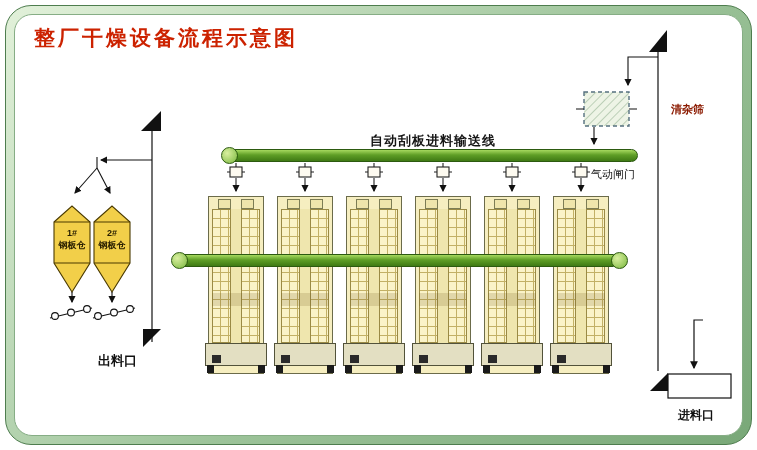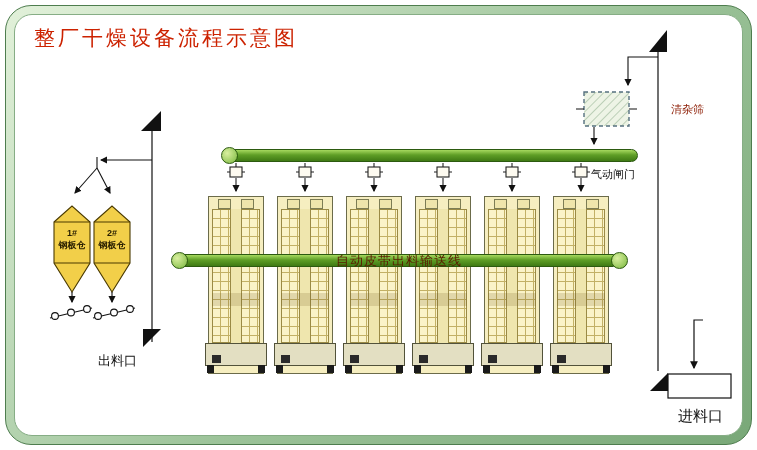--- a/index.html
+++ b/index.html
@@ -6,28 +6,28 @@
   body{width:757px;height:450px;position:relative;overflow:hidden;
        font-family:"Liberation Sans",sans-serif;}
   
   .frame{position:absolute;inset:5px;border-radius:26px;border:1px solid #4e7d4e;
          background:linear-gradient(135deg,#e2f1da,#9cc399 55%,#79a878);}
   .frame-inner{position:absolute;inset:8px;background:#ffffff;
          border:1px solid #86ad85;border-radius:18px;}
   .canvas{position:absolute;inset:0;}
 
   
-  .lbl{position:absolute;font-weight:normal;color:#111;white-space:nowrap;z-index:5;}
+  .lbl{position:absolute;font-weight:bold;color:#111;white-space:nowrap;z-index:5;}
   #title{left:34px;top:24px;font-size:21px;letter-spacing:3px;color:#cc2200;}
   #lbl-top{left:433px;top:132px;transform:translateX(-50%);font-size:13px;letter-spacing:1px;color:#151515;}
   #lbl-mid{left:399px;top:252px;transform:translateX(-50%);font-size:13px;letter-spacing:1px;color:#5a1d00;}
   #lbl-gate{left:591px;top:167px;font-size:11px;font-weight:normal;}
   #lbl-sieve{left:633px;top:102px;font-size:11px;color:#8b1a00;margin-left:38px;}
   #lbl-out{left:98px;top:352px;font-size:13px;}
-  #lbl-in{left:678px;top:407px;font-size:15px;}
+  #lbl-in{left:678px;top:407px;font-size:12px;}
   .binlbl{position:absolute;font-size:9px;font-weight:bold;color:#2a2000;
           transform:translateX(-50%);z-index:5;text-align:center;line-height:1.1;white-space:nowrap;}
   #bin1-num{left:72px;top:229px}#bin1-name{left:72px;top:241px}
   #bin2-num{left:112px;top:229px}#bin2-name{left:112px;top:241px}
 
   
   .conveyor{position:absolute;height:13px;border:1px solid #2c5a10;border-radius:7px;
             background:linear-gradient(to bottom,#a6d95e,#5f9e26 45%,#3f7a14);z-index:3;box-sizing:border-box;}
   #conv-top{left:228px;top:149px;width:410px;}
   #conv-mid{left:178px;top:254px;width:442px;}
@@ -236,21 +236,21 @@
     </div>
     </div>
 
   <div class="conveyor" id="conv-top"></div>
   <div class="conv-end" id="end-top-l"></div>
   <div class="conveyor" id="conv-mid"></div>
   <div class="conv-end" id="end-mid-l"></div>
   <div class="conv-end" id="end-mid-r"></div>
 
   <div class="lbl" id="title">整厂干燥设备流程示意图</div>
-  <div class="lbl" id="lbl-mid">自动皮带出料输送线</div>
+  <div class="lbl" id="lbl-top">自动刮板进料输送线</div>
   <div class="lbl" id="lbl-gate">气动闸门</div>
   <div class="lbl" id="lbl-sieve">清杂筛</div>
   <div class="lbl" id="lbl-out">出料口</div>
   <div class="lbl" id="lbl-in">进料口</div>
 
   <div class="binlbl" id="bin1-num">1#</div>
   <div class="binlbl" id="bin1-name">钢板仓</div>
   <div class="binlbl" id="bin2-num">2#</div>
   <div class="binlbl" id="bin2-name">钢板仓</div>
 </div>

